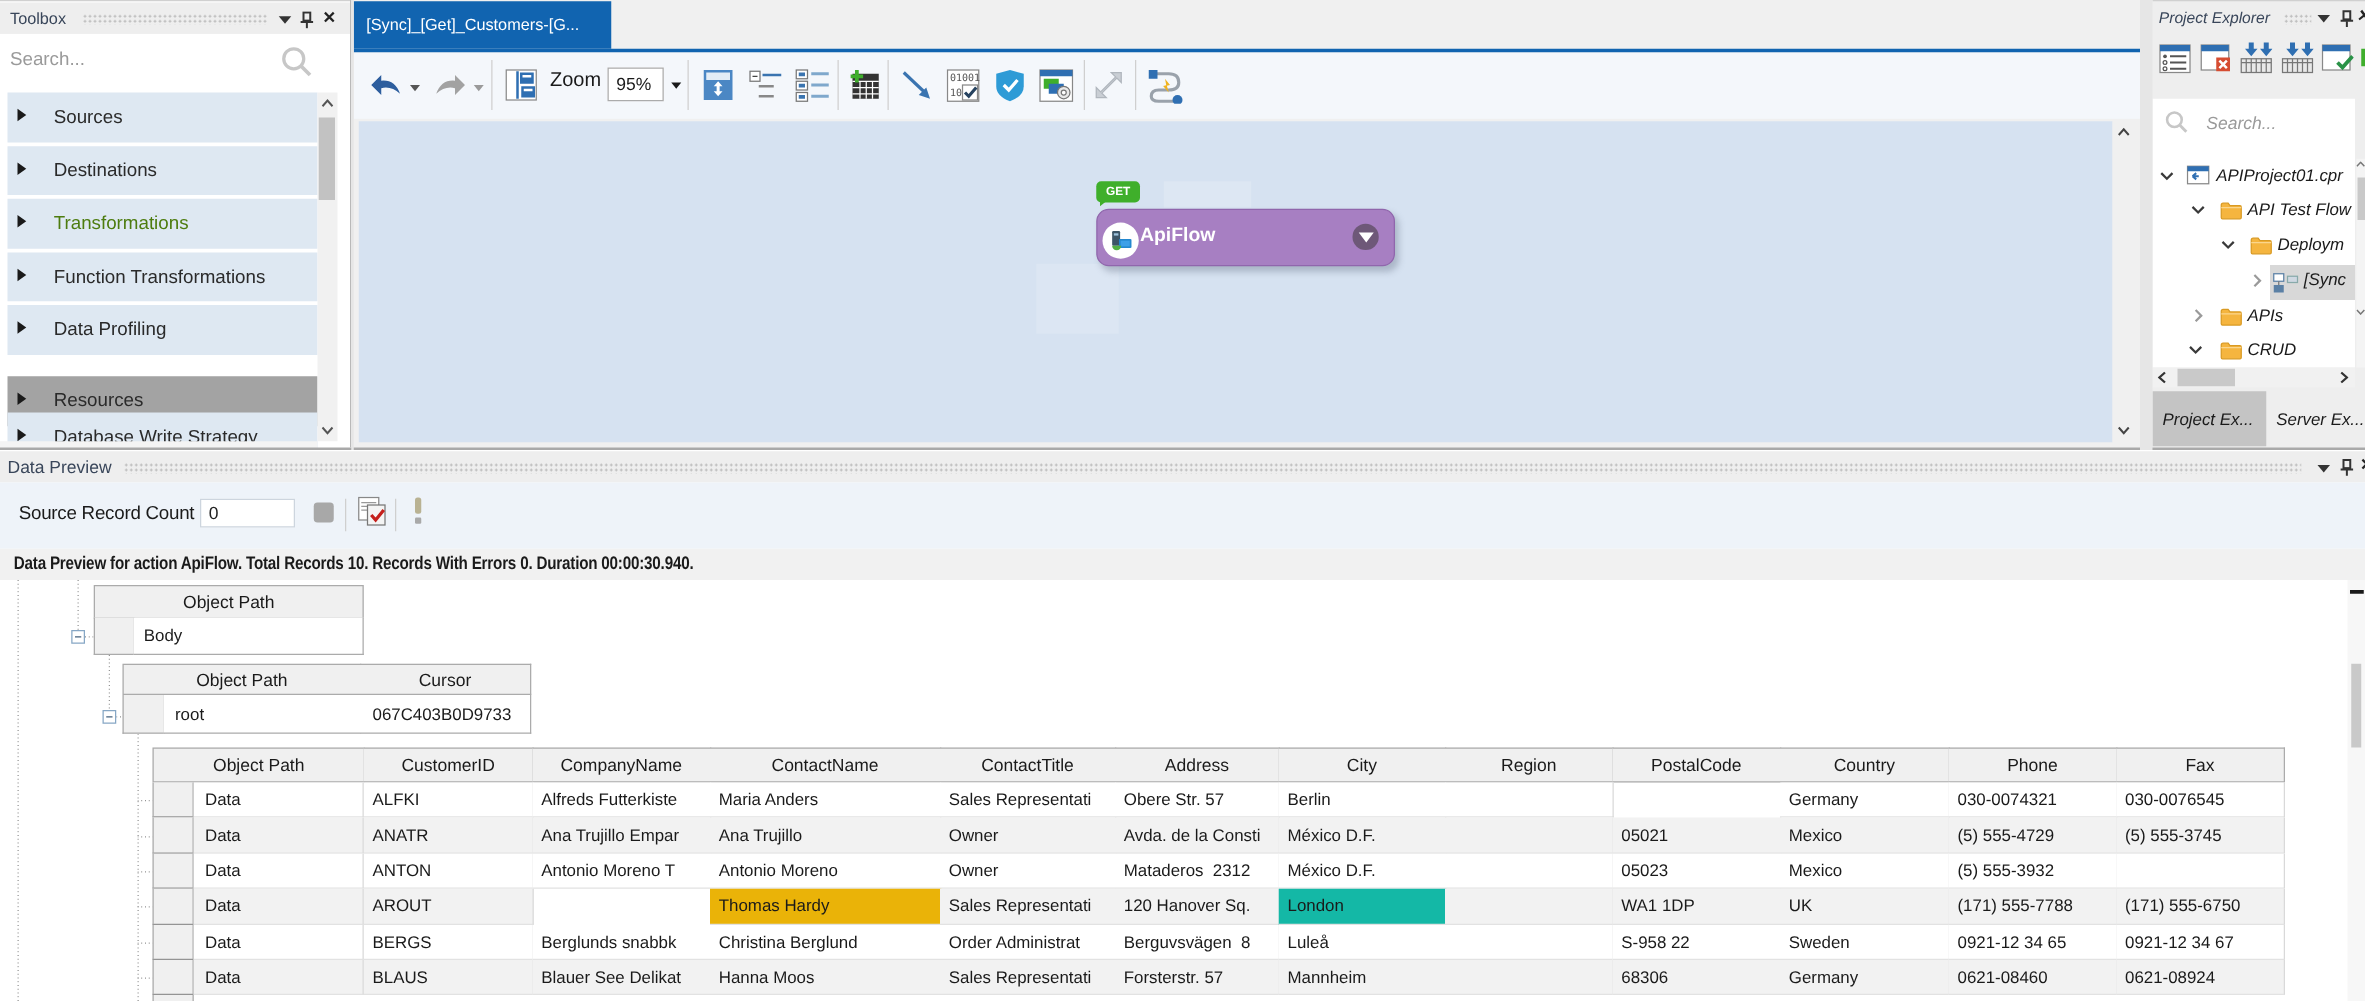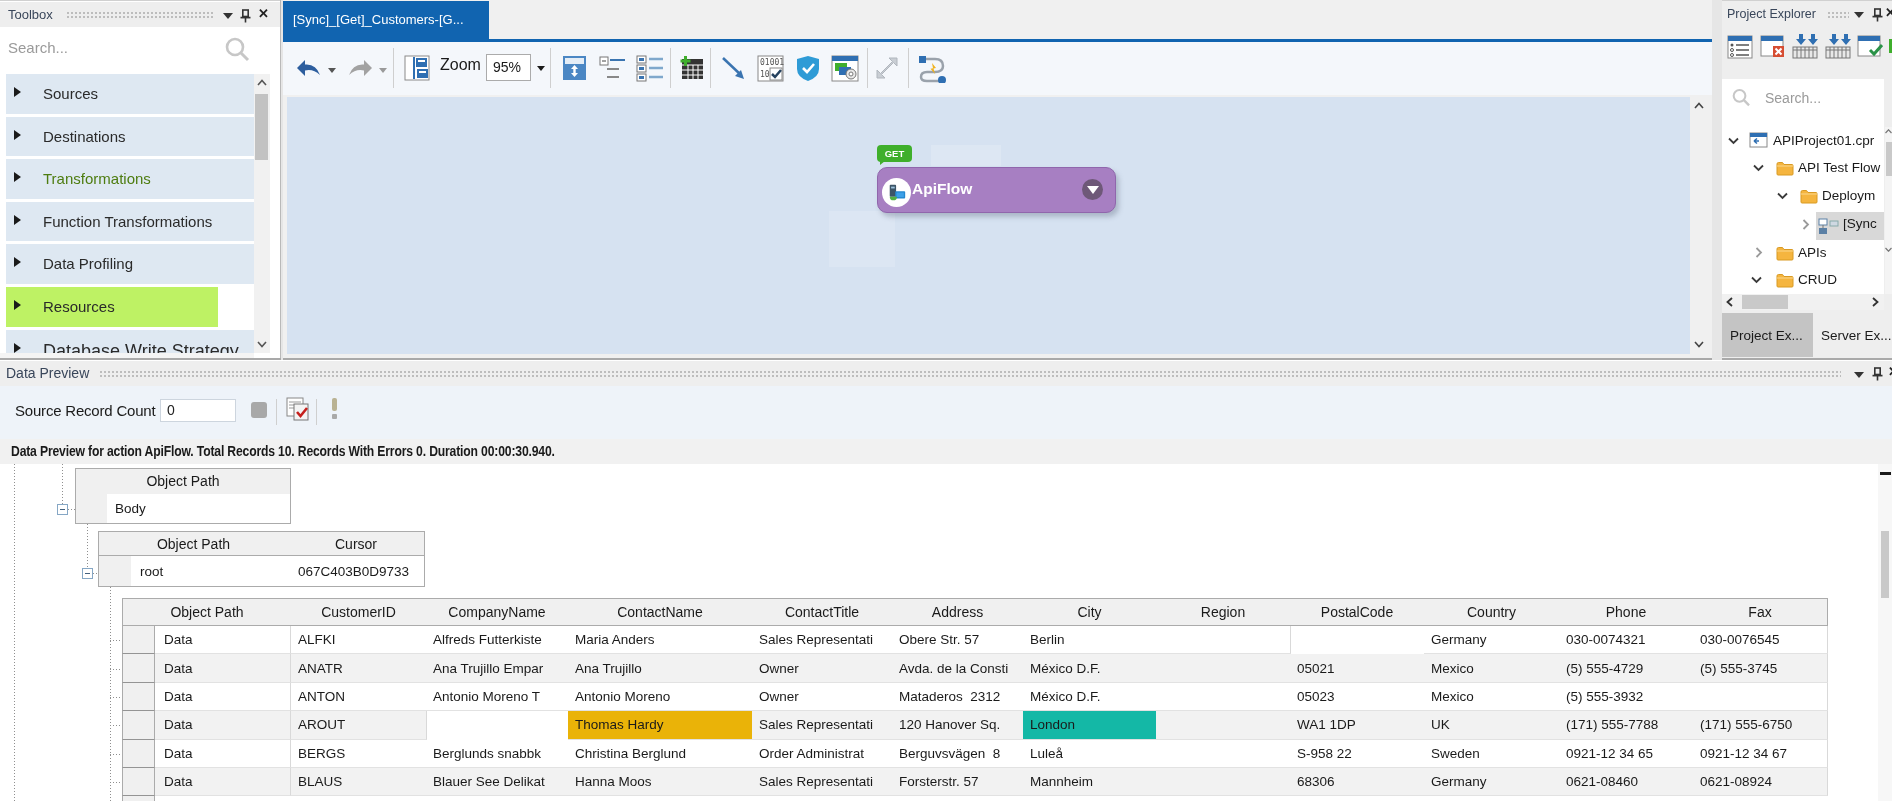--- a/index.html
+++ b/index.html
@@ -51,27 +51,27 @@
         <div class="abs" style="left:37px;top:11px;font-size:15px;color:#4d7c0f;">Transformations</div>
       </div>
       <div class="abs" style="left:6px;top:200.8px;width:248px;height:39.5px;background:#dee8f2;overflow:hidden;">
         <div class="abs" style="left:8px;top:13px;width:0;height:0;border-top:5px solid transparent;border-bottom:5px solid transparent;border-left:7px solid #1a1a1a;"></div>
         <div class="abs" style="left:37px;top:11px;font-size:15px;color:#2a2a2a;">Function Transformations</div>
       </div>
       <div class="abs" style="left:6px;top:243.4px;width:248px;height:39.5px;background:#dee8f2;overflow:hidden;">
         <div class="abs" style="left:8px;top:13px;width:0;height:0;border-top:5px solid transparent;border-bottom:5px solid transparent;border-left:7px solid #1a1a1a;"></div>
         <div class="abs" style="left:37px;top:11px;font-size:15px;color:#2a2a2a;">Data Profiling</div>
       </div>
-      <div class="abs" style="left:6px;top:286px;width:212px;height:39.5px;background:#bef264;overflow:hidden;">
+      <div class="abs" style="left:6px;top:300px;width:248px;height:39.5px;background:#a3a3a3;overflow:hidden;">
         <div class="abs" style="left:8px;top:13px;width:0;height:0;border-top:5px solid transparent;border-bottom:5px solid transparent;border-left:7px solid #1a1a1a;"></div>
         <div class="abs" style="left:37px;top:11px;font-size:15px;color:#2a2a2a;">Resources</div>
       </div>
       <div class="abs" style="left:6px;top:328.6px;width:248px;height:39.5px;background:#dee8f2;overflow:hidden;">
         <div class="abs" style="left:8px;top:13px;width:0;height:0;border-top:5px solid transparent;border-bottom:5px solid transparent;border-left:7px solid #1a1a1a;"></div>
-        <div class="abs" style="left:37px;top:11px;font-size:18px;color:#2a2a2a;">Database Write Strategy</div>
+        <div class="abs" style="left:37px;top:11px;font-size:15px;color:#2a2a2a;">Database Write Strategy</div>
       </div>
       <div class="abs" style="left: 0px; top: 352px; width: 254px; height: 8px; background: rgb(244, 244, 244);"></div>
     </div>
 
   <div class="abs" style="left:254px;top:73px;width:16px;height:279px;background:#f1f1f1;">
     <svg class="abs" style="left:3px;top:5px;" width="10" height="7" viewBox="0 0 10 7">
         <path d="M1 6 L5 1.5 L9 6" stroke="#555" stroke-width="1.6" fill="none"></path>
       </svg>
     <div class="abs" style="left:1px;top:20px;width:13px;height:66px;background:#c2c2c2;"></div>
     <svg class="abs" style="left:3px;top:267px;" width="10" height="7" viewBox="0 0 10 7">
@@ -206,21 +206,21 @@
       <rect x="10.5" y="10.5" width="8" height="5" fill="#3da0e8"></rect>
       <path d="M3 15 a4 4 0 0 0 8 0 z" fill="#52b043"></path>
     </svg>
     <div class="abs" style="left:34px;top:12px;color:#fff;font-size:15.5px;font-weight:bold;">ApiFlow</div>
     <div class="abs" style="left:204px;top:11px;width:21px;height:21px;border-radius:50%;background:#6e5878;">
       <div class="abs" style="left:4.5px;top:7px;width:0;height:0;border-left:6px solid transparent;border-right:6px solid transparent;border-top:8px solid #fff;"></div>
     </div>
   </div>
 </div>
 
-<div class="abs" id="pex" style="left:1722px;top:0;width:170px;height:360px;background:#eeeeee;border-top:1px solid #d0d0d0;">
+<div class="abs" id="pex" style="left:1722px;top:0;width:170px;height:360px;background:#eeeeee;border-top:1px solid #d0d0d0;font-style:italic;">
   <div class="abs ttl" style="left:5px;top:6px;font-size:12.5px;">Project Explorer</div>
   <div class="abs grip" style="left:105px;top:10px;width:22px;"></div>
   <div class="abs" style="left:132px;top:11px;width:0;height:0;border-left:5px solid transparent;border-right:5px solid transparent;border-top:6px solid #333;"></div>
   <svg class="abs" style="left:150px;top:7px;" width="11" height="14" viewBox="0 0 11 14">
       <rect x="2.8" y="1" width="5.4" height="6.5" fill="none" stroke="#333" stroke-width="1.6"></rect>
       <line x1="0.5" y1="8.6" x2="10.5" y2="8.6" stroke="#333" stroke-width="1.7"></line>
       <line x1="5.5" y1="9" x2="5.5" y2="13.5" stroke="#333" stroke-width="1.6"></line>
     </svg>
   <div class="abs" style="left:163px;top:4px;font-size:13px;color:#222;font-weight:bold;">✕</div>
   <div id="pexicons">

